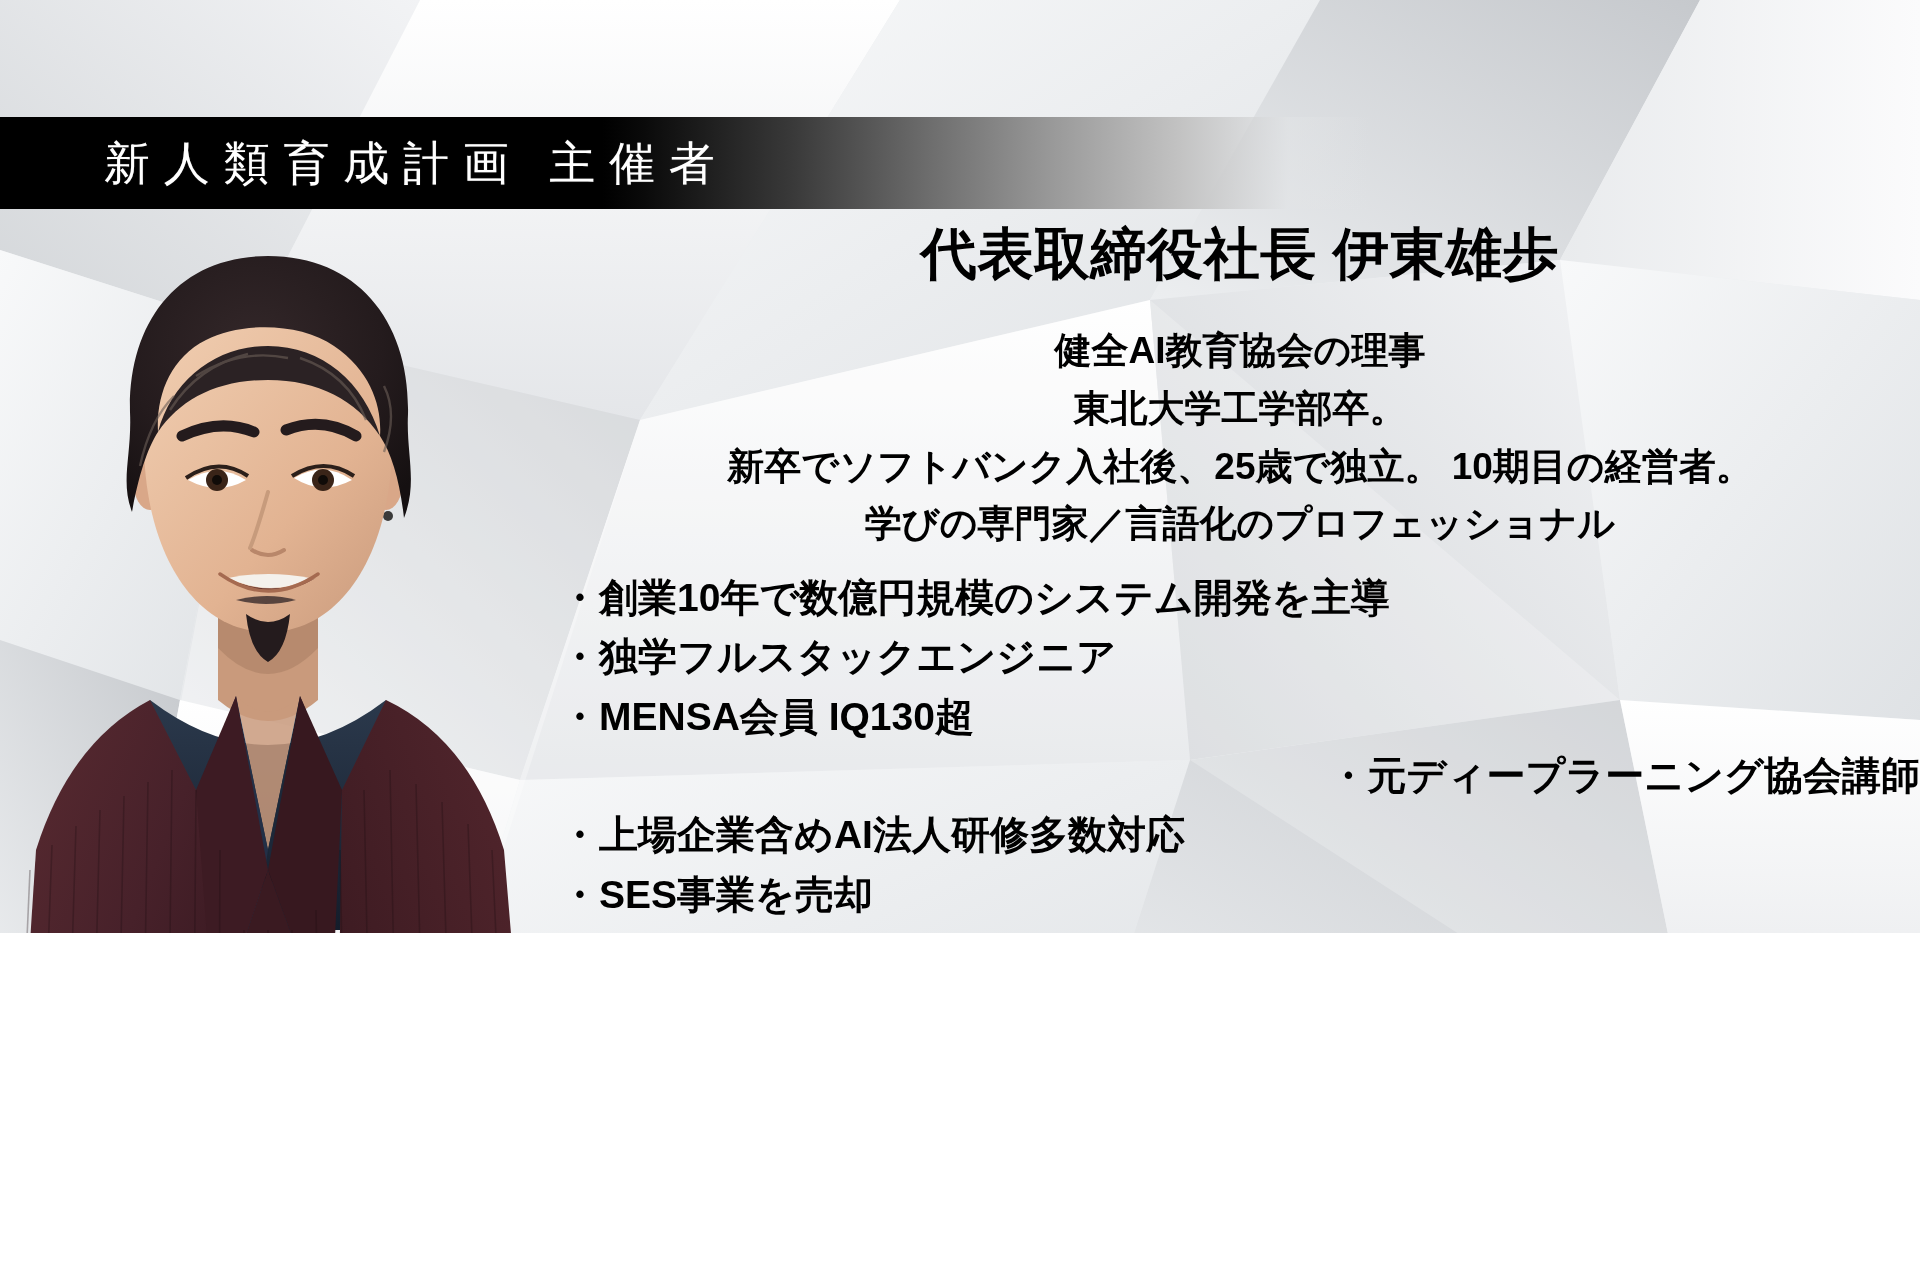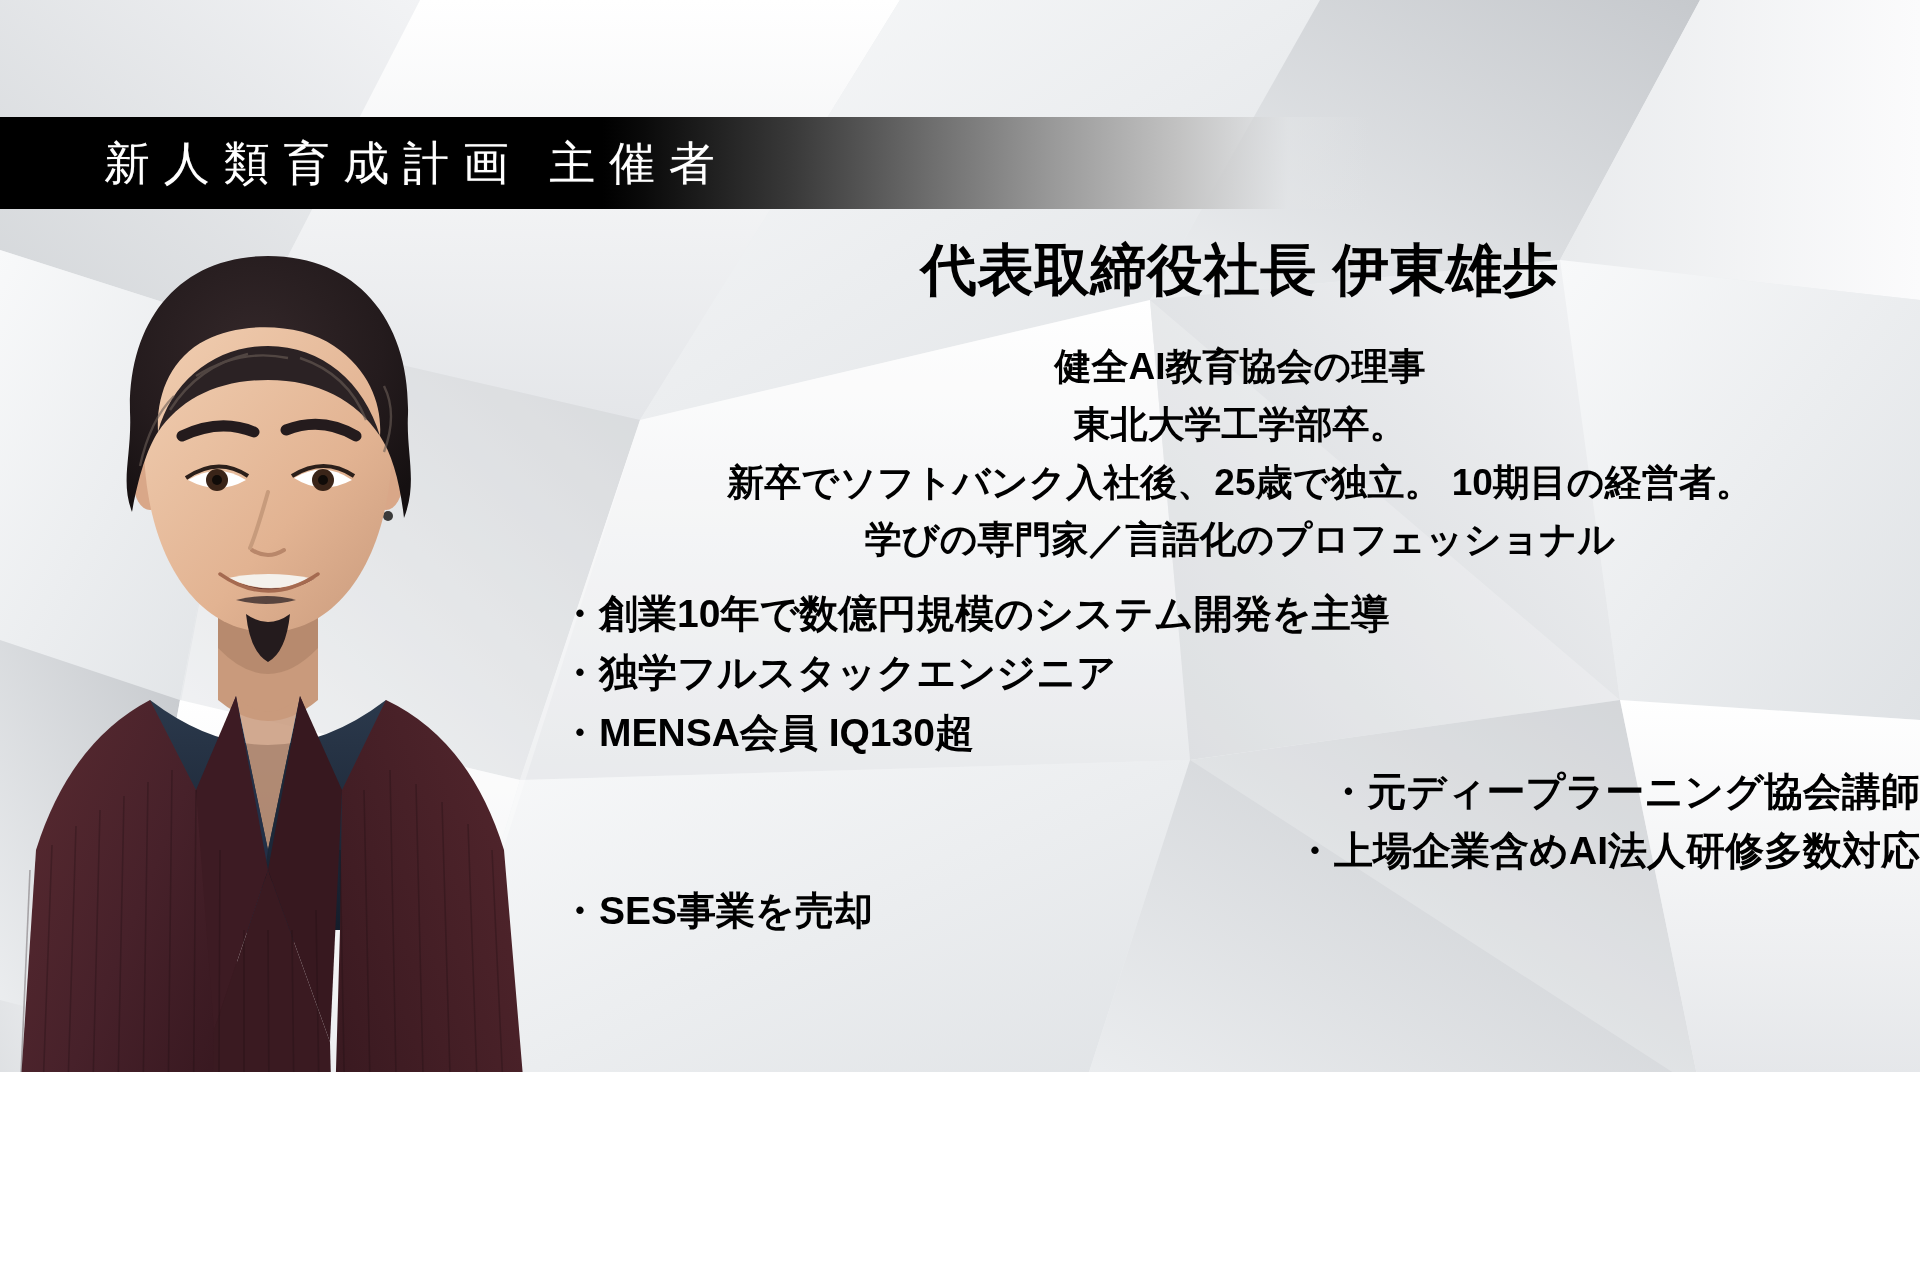--- a/index.html
+++ b/index.html
@@ -4,21 +4,21 @@
 <title>Profile Slide</title>
 <style>
   * { margin:0; padding:0; box-sizing:border-box; }
   html,body{
     width:1920px; height:1280px; overflow:hidden;
     background:#ffffff;
     font-family:"Liberation Sans","DejaVu Sans",sans-serif;
   }
   #stage{
     position:relative;
-    width:1920px; height:1072px;
+    width:1920px; height:933px;
     overflow:hidden;
     background:#eceef0;
   }
 
   
   #bg-poly{ position:absolute; inset:0; width:1920px; height:1280px; }
 
   
   #banner{
     position:absolute;
@@ -64,21 +64,21 @@
     font-weight:bold;
     letter-spacing:0.02em;
     line-height:1.14;
     text-shadow:1px 1px 0 rgba(255,255,255,.35);
   }
   .role{
     font-size:56px;
     font-weight:bold;
     letter-spacing:0.01em;
     line-height:1.22;
-    margin-top:20px;
+    margin-top:4px;
   }
   .bio{
     margin-top:34px;
     font-size:37px;
     font-weight:bold;
     line-height:1.56;
   }
   .bio .wide{ font-size:37px; }
   .achv-title{
     margin-top:44px;
@@ -310,21 +310,21 @@
       </li>
       <li class="al-1" style="text-align: left; padding-left: 0px;">
         <span>・</span><span>独学フルスタックエンジニア</span>
       </li>
       <li class="al-1" style="text-align: left; padding-left: 0px;">
         <span>・</span><span>MENSA会員 IQ130超</span>
       </li>
       <li class="al-2" style="text-align: right; padding-left: 14px;">
         <span>・</span><span>元ディープラーニング協会講師</span>
       </li>
-      <li class="al-1" style="text-align: right; padding-left: 0px;">
+      <li class="al-1" style="text-align: left; padding-left: 0px;">
         <span>・</span><span>上場企業含めAI法人研修多数対応</span>
       </li>
       <li class="al-1" style="text-align: left; padding-left: 0px;">
         <span>・</span><span>SES事業を売却</span>
       </li>
     </ul>
   </div>
 
 </div>
 

